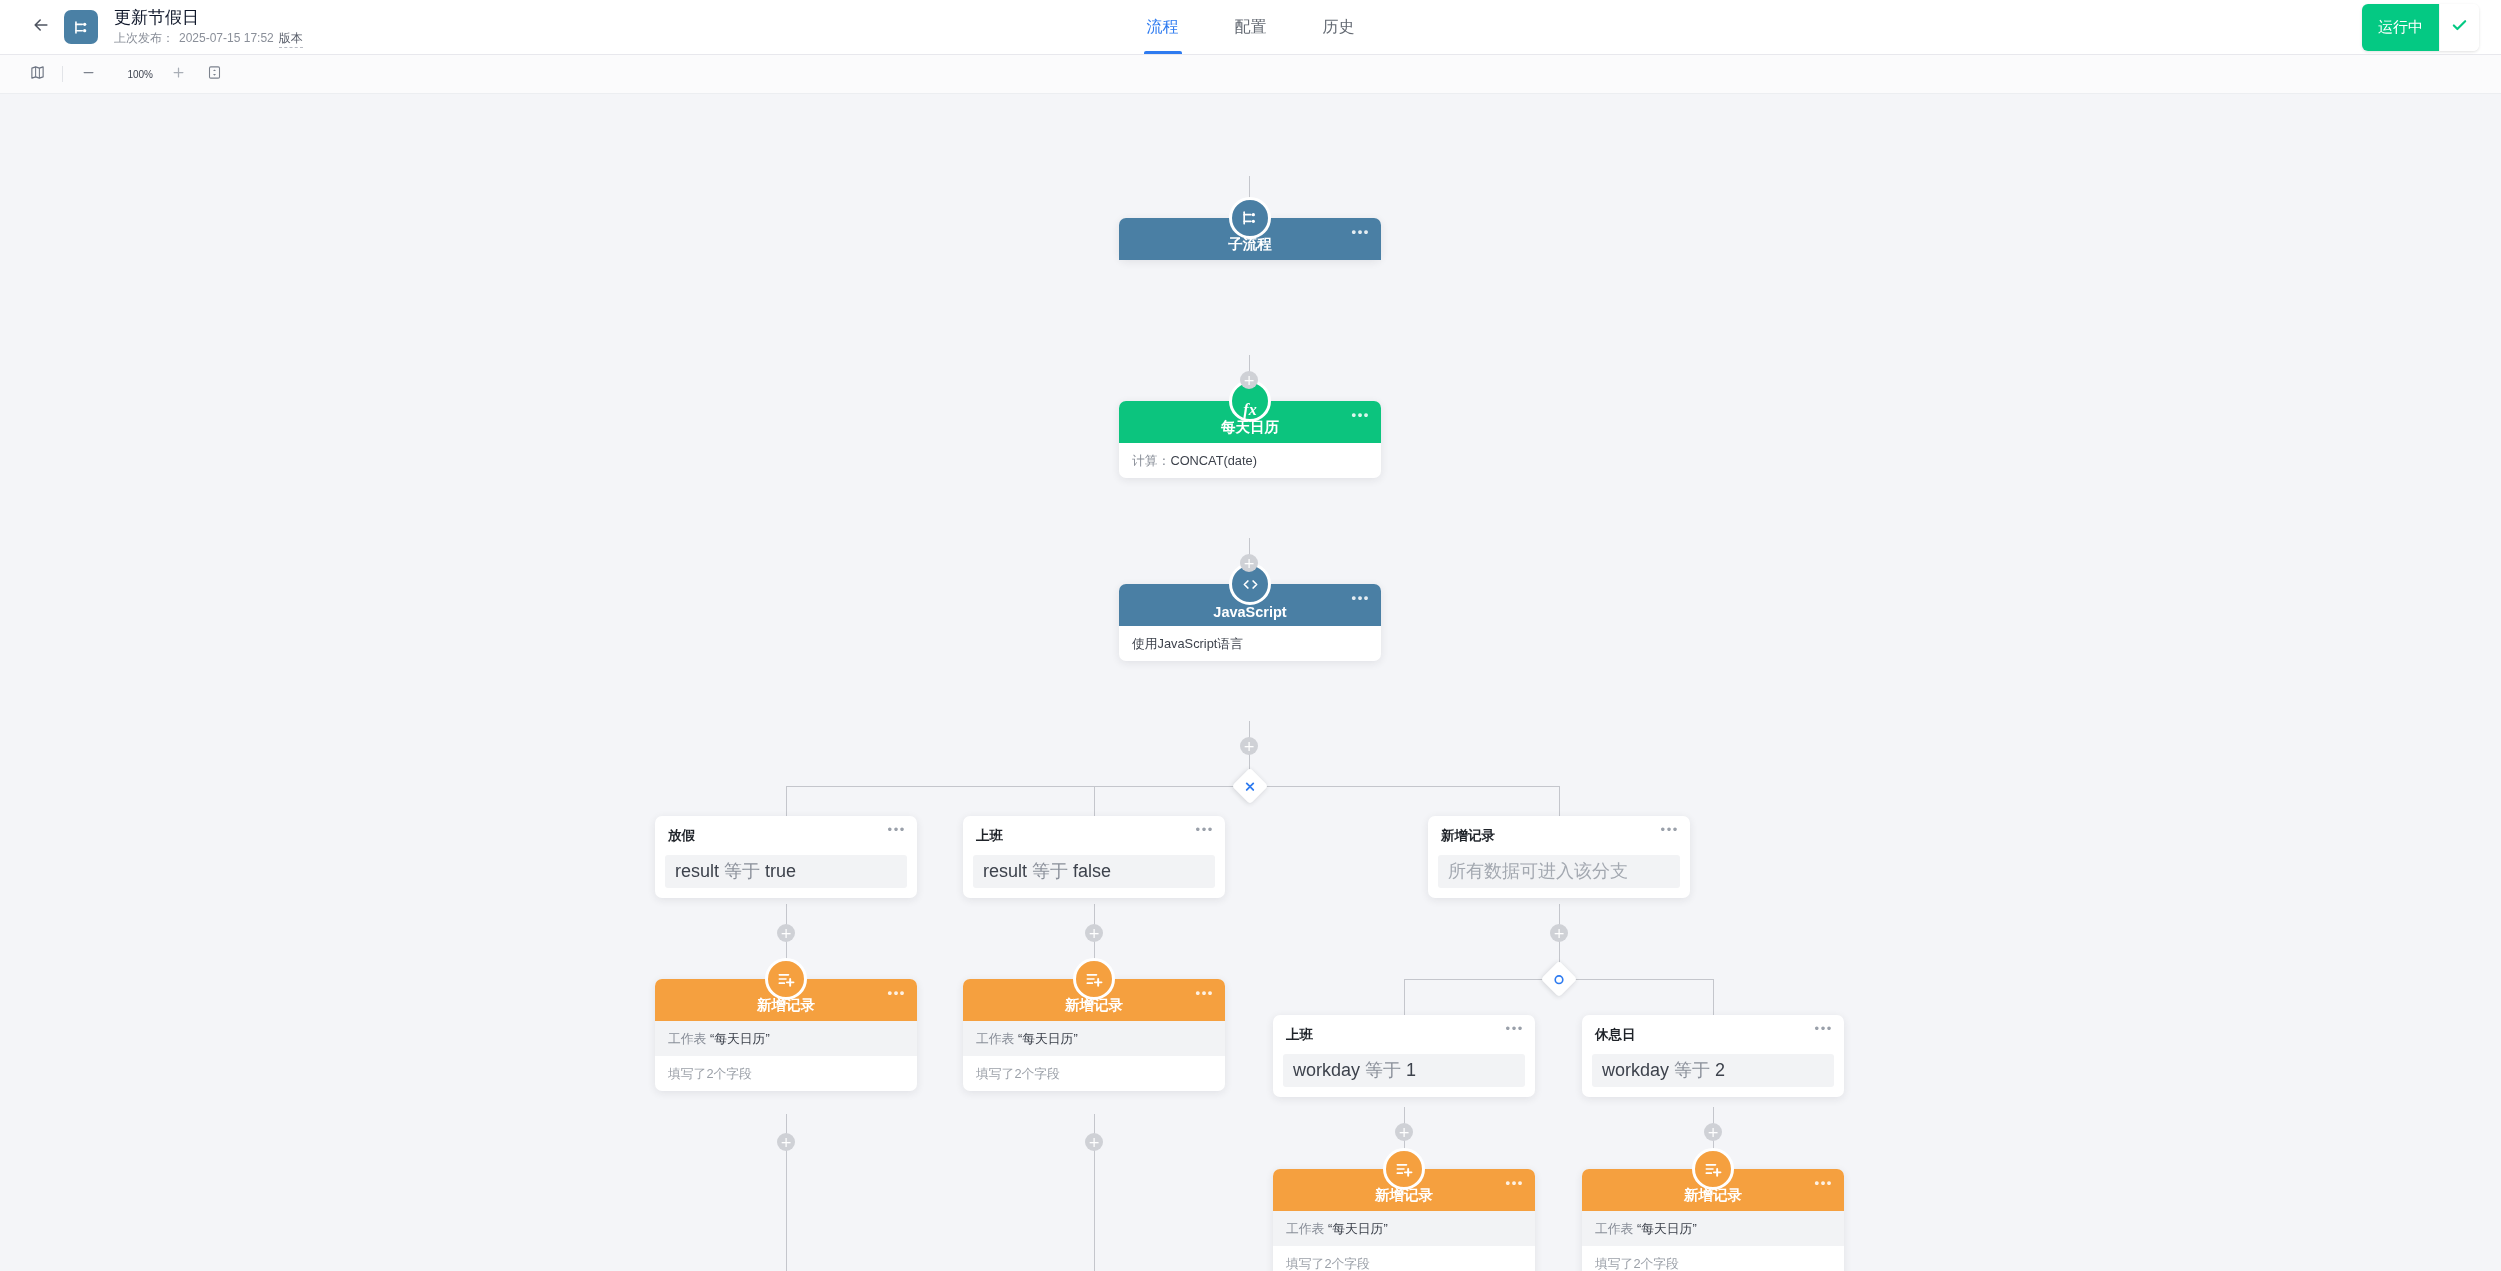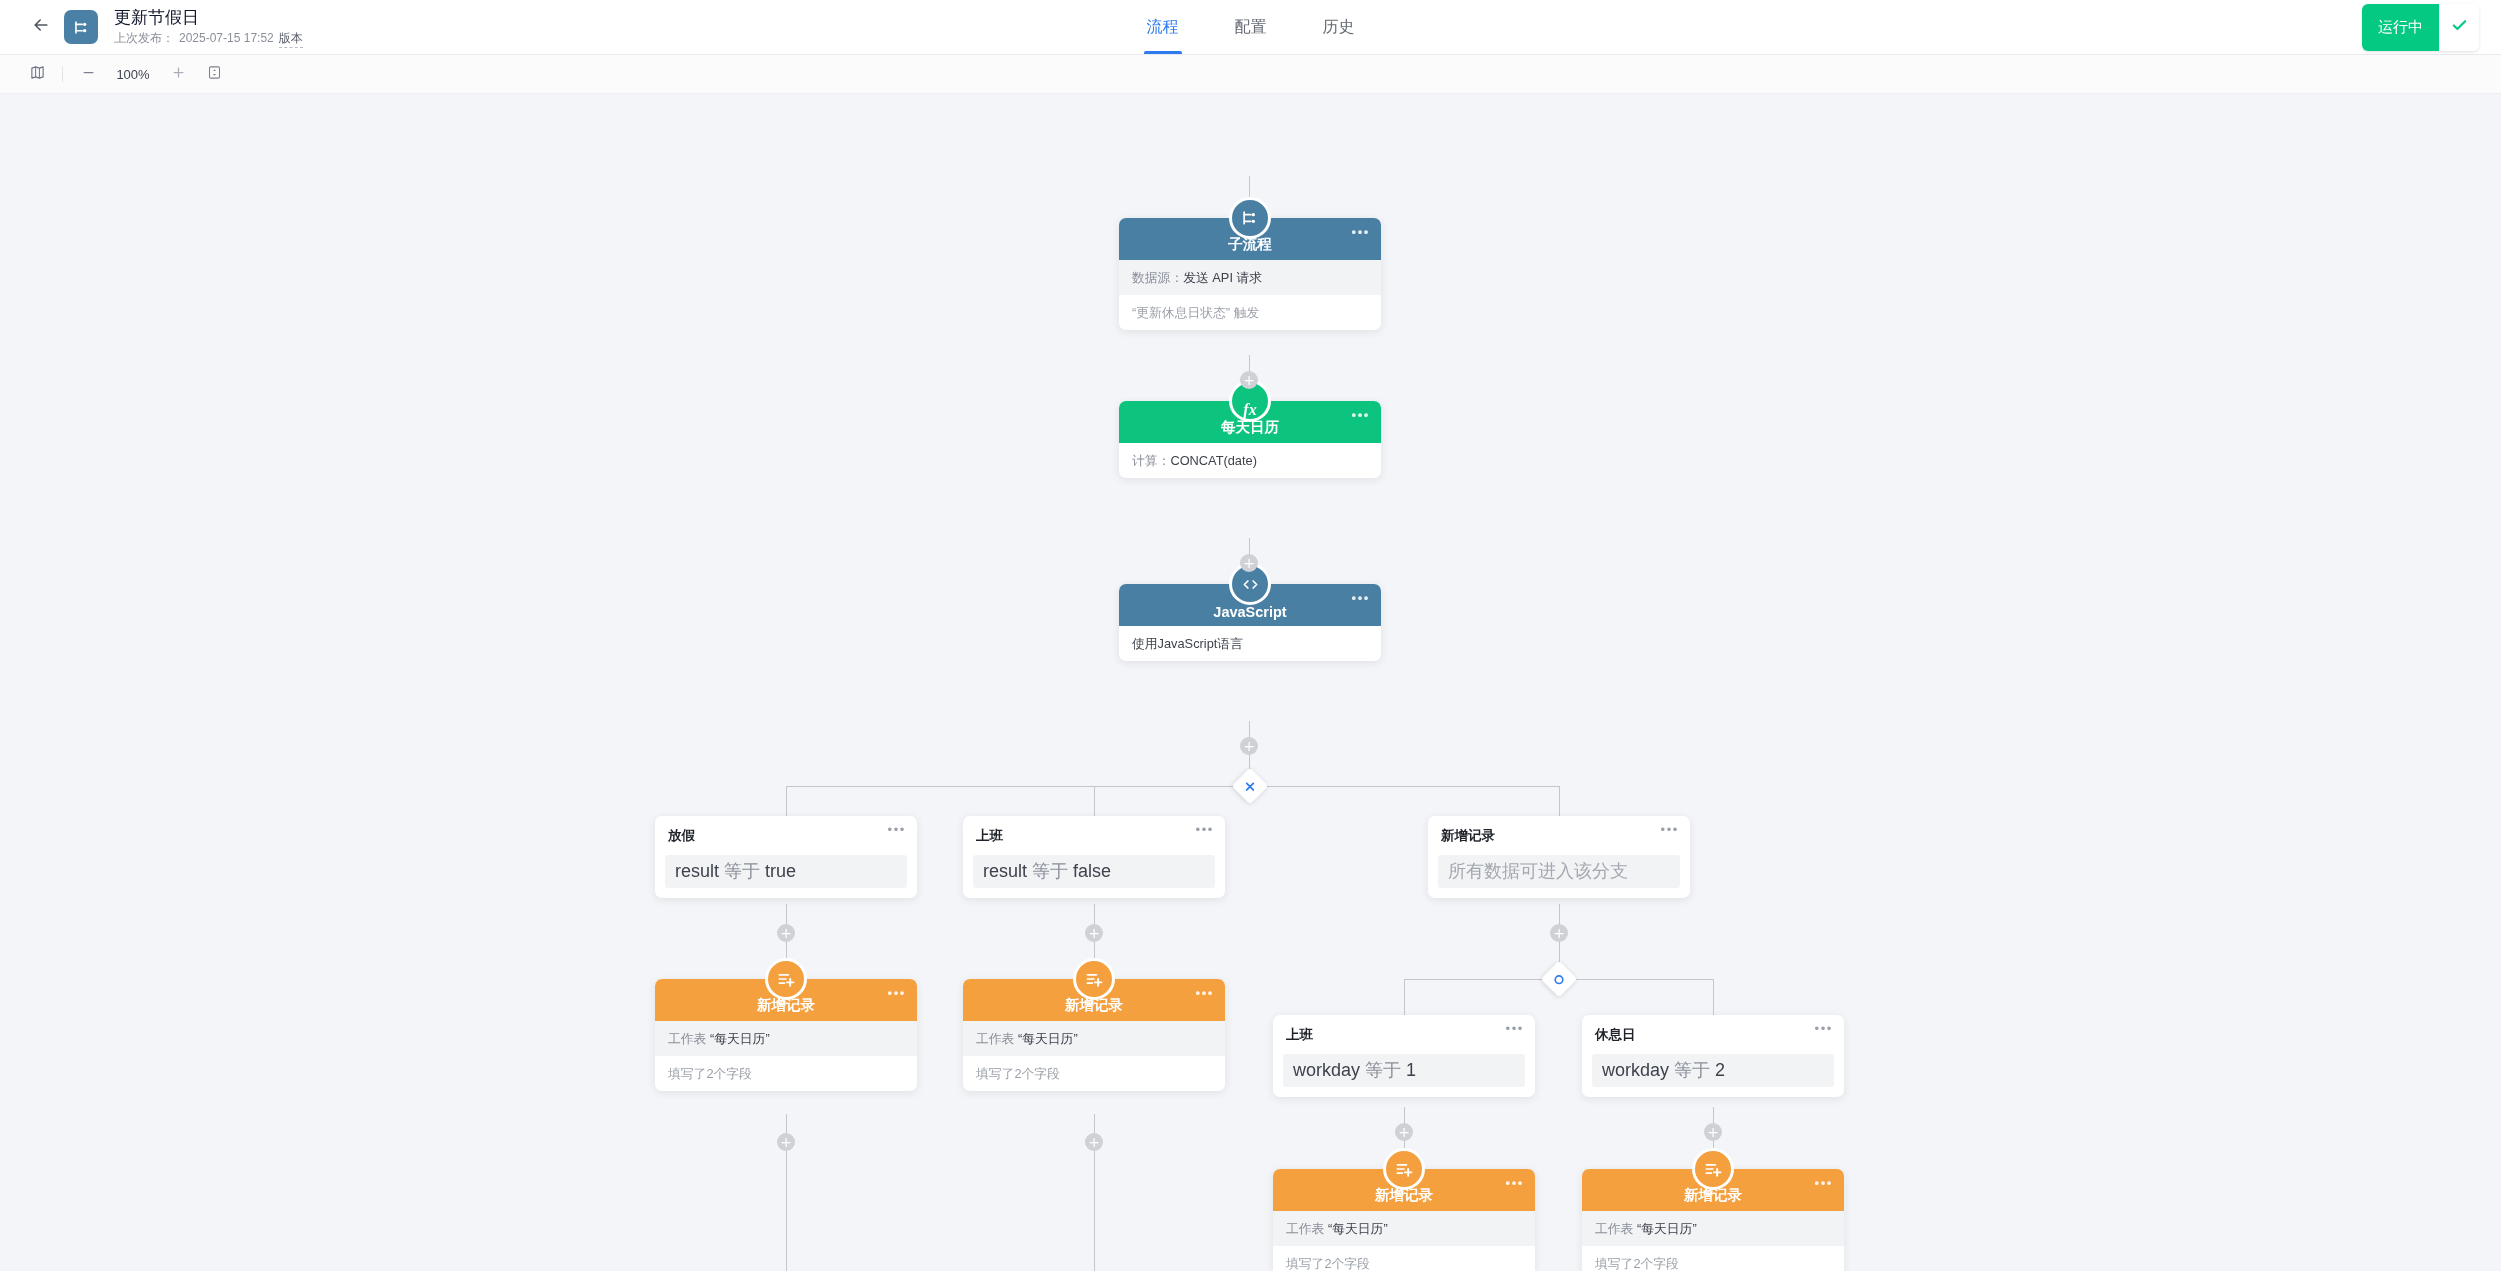--- a/index.html
+++ b/index.html
@@ -64,21 +64,21 @@
 
   
   .toolbar {
     height: 39px; background: #fbfbfc; border-bottom: 1px solid #eceef1;
     display: flex; align-items: center; gap: 14px; padding-left: 26px;
     font-size: 13px; color: #646a73;
   }
   .tb-btn { cursor: pointer; display: flex; align-items: center; justify-content: center;
             width: 22px; height: 22px; color: #7c828d; }
   .tb-sep { width: 1px; height: 16px; background: #e2e4e8; }
-  .zoom-val { font-size: 13px; color: #3e4450; min-width: 40px; text-align: center; }
+  .zoom-val { font-size: 10px; color: #3e4450; min-width: 40px; text-align: right; }
 
   
   .canvas { position: relative; width: 2501px; height: 1177px; background: #f4f5f8; overflow: hidden; }
 
   .line { position: absolute; background: #c4c6cc; }
   .vline { width: 1.2px; }
   .hline { height: 1.2px; }
 
   .plus-btn {
     position: absolute; width: 18px; height: 18px; border-radius: 50%;
@@ -293,28 +293,20 @@
           <path d="M5 5v14"></path>
             <path d="M5 8h8"></path>
             <path d="M5 16h8"></path>
           <circle cx="16" cy="8" r="2" fill="#fff" stroke="none"></circle>
           <circle cx="16" cy="16" r="2" fill="#fff" stroke="none"></circle>
         </svg>
       </div>
       <div class="dots">•••</div>
       <span>子流程</span>
     </div>
-    <div class="node-body">
-      <div class="row shaded">
-        <span class="lbl">数据源：</span><span>发送 API 请求</span>
-      </div>
-      <div class="row">
-        <span class="muted">“更新休息日状态” 触发</span>
-      </div>
-    </div>
   </div>
 
   <div class="node" style="left:1119px; top:307px;">
     <div class="node-head func">
       <div class="node-icon func">
         <span style="color:#fff; font-size:16px; font-style:italic; font-family:'Liberation Serif',serif;">fx</span>
       </div>
       <div class="dots">•••</div>
       <span>每天日历</span>
     </div>

